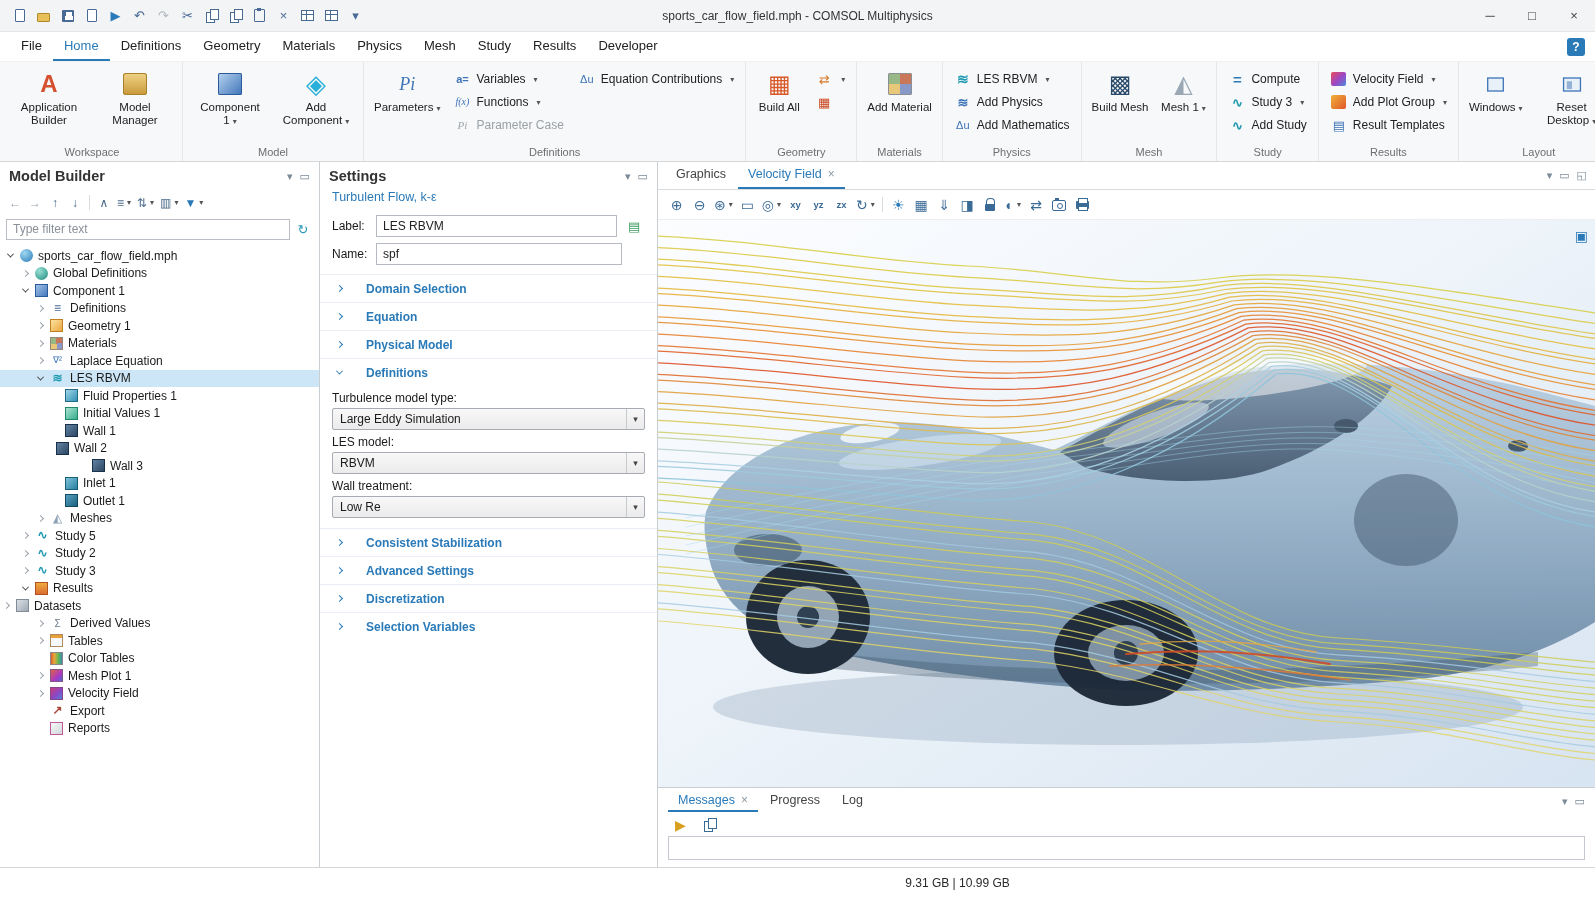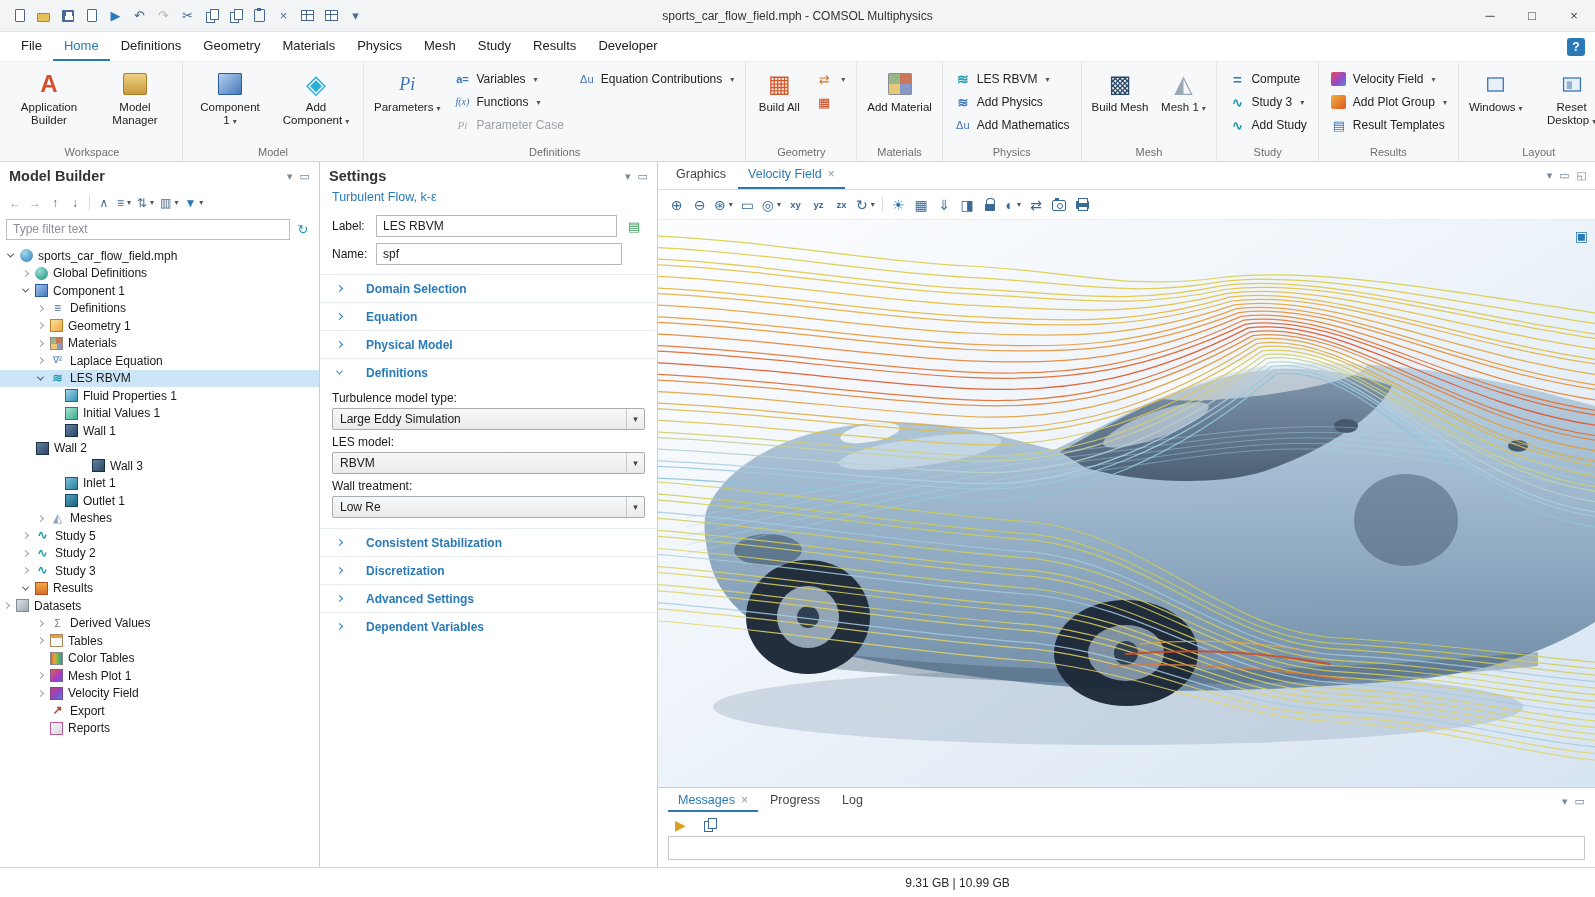--- a/index.html
+++ b/index.html
@@ -537,21 +537,21 @@
           <div class="trow" style="padding-left: 49px;">
             <span class="chvbox"></span>
             <span class="tico" style="background: linear-gradient(135deg, rgb(184, 232, 216), rgb(42, 168, 136)); box-shadow: rgb(31, 136, 104) 0px 0px 0px 1px inset;"></span>
             <span class="tlabel">Initial Values 1</span>
           </div>
           <div class="trow" style="padding-left: 49px;">
             <span class="chvbox"></span>
             <span class="tico" style="background: linear-gradient(135deg, rgb(104, 136, 168), rgb(38, 66, 94)); box-shadow: rgb(26, 48, 72) 0px 0px 0px 1px inset;"></span>
             <span class="tlabel">Wall 1</span>
           </div>
-          <div class="trow" style="padding-left: 20px;">
+          <div class="trow" style="padding-left: 40px;">
             <span class="chvbox"></span>
             <span class="tico" style="background: linear-gradient(135deg, rgb(104, 136, 168), rgb(38, 66, 94)); box-shadow: rgb(26, 48, 72) 0px 0px 0px 1px inset;"></span>
             <span class="tlabel">Wall 2</span>
           </div>
           <div class="trow" style="padding-left: 76px;">
             <span class="chvbox"></span>
             <span class="tico" style="background: linear-gradient(135deg, rgb(104, 136, 168), rgb(38, 66, 94)); box-shadow: rgb(26, 48, 72) 0px 0px 0px 1px inset;"></span>
             <span class="tlabel">Wall 3</span>
           </div>
           <div class="trow" style="padding-left: 49px;">
@@ -726,37 +726,37 @@
                 <span class="chv blue right"></span>
               </span>
               <span class="sect-label">Consistent Stabilization</span>
             </div>
           </div>
           <div class="sect">
             <div class="sect-head">
               <span class="chvbox">
                 <span class="chv blue right"></span>
               </span>
-              <span class="sect-label">Discretization</span>
+              <span class="sect-label">Advanced Settings</span>
             </div>
           </div>
           <div class="sect">
             <div class="sect-head">
               <span class="chvbox">
                 <span class="chv blue right"></span>
               </span>
-              <span class="sect-label">Advanced Settings</span>
+              <span class="sect-label">Discretization</span>
             </div>
           </div>
           <div class="sect">
             <div class="sect-head">
               <span class="chvbox">
                 <span class="chv blue right"></span>
               </span>
-              <span class="sect-label">Dependent Variables</span>
+              <span class="sect-label">Selection Variables</span>
             </div>
           </div>
         </div>
     </div>
 
     <div class="rightarea">
       <div class="gtabs">
         <div class="tabs-holder">
             <div class="gtab">
               <span class="gtab-label">Graphics</span>

